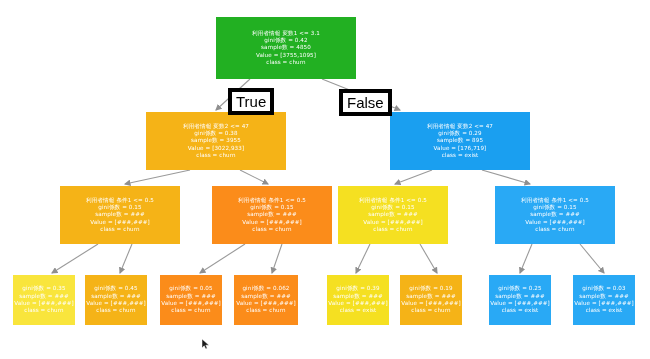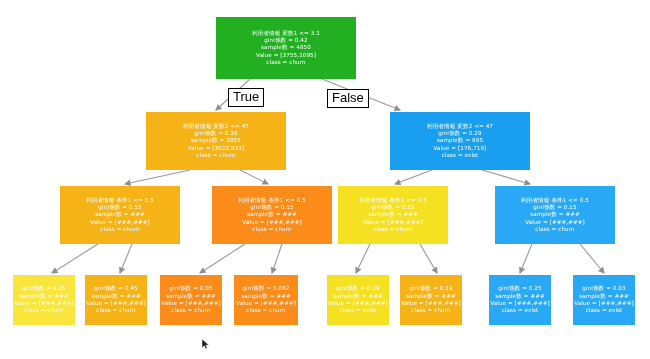--- a/index.html
+++ b/index.html
@@ -44,23 +44,23 @@
   }
   .node.internal {
     font-size: 5.6px;
   }
   .node.leaf {
     font-size: 5.6px;
   }
   .edge-label {
     position: absolute;
     background: #ffffff;
-    border: 1px solid #000000;
+    border: 4px solid #000000;
     color: #000000;
-    font-size: 13px;
+    font-size: 15px;
     font-family: "Liberation Sans", sans-serif;
     padding: 1px 4px 1px 4px;
     line-height: 1.15;
     white-space: nowrap;
   }
   #cursor {
     position: absolute;
     width: 10px;
     height: 12px;
     pointer-events: none;
@@ -205,19 +205,19 @@
   </div>
 
   <div class="node leaf" style="left:573px; top:275px; width:62px; height:50px; background:#29a9f5;">
     <span class="line">gini係数 = 0.03</span>
     <span class="line">sample数 = ###</span>
     <span class="line">Value = [###,###]</span>
     <span class="line">class = exist</span>
   </div>
 
   <div class="edge-label" style="left:228px; top:88px;">True</div>
-  <div class="edge-label" style="left:327px; top:89px;">False</div>
+  <div class="edge-label" style="left:339px; top:89px;">False</div>
 
   <svg id="cursor" style="left:201px; top:338px;" viewBox="0 0 10 12">
     <path d="M1,1 L1,10 L3.2,7.8 L4.7,11 L6.2,10.3 L4.8,7.2 L8,7.2 Z" fill="#1c1c1c" stroke="#ffffff" stroke-width="0.5"></path>
   </svg>
 
 </div>
 
 </body></html>

